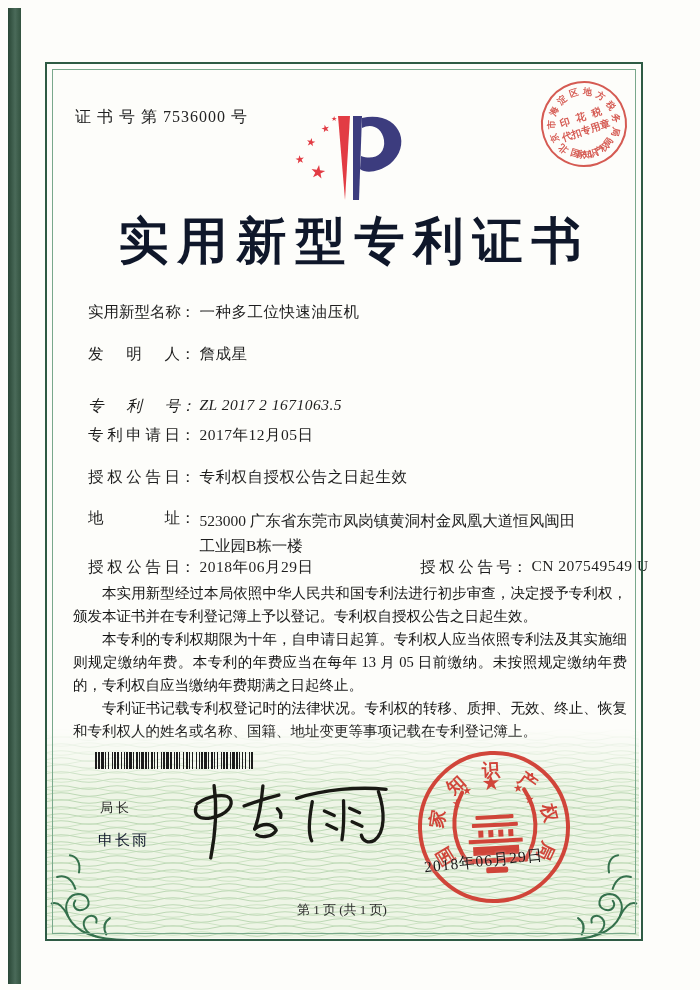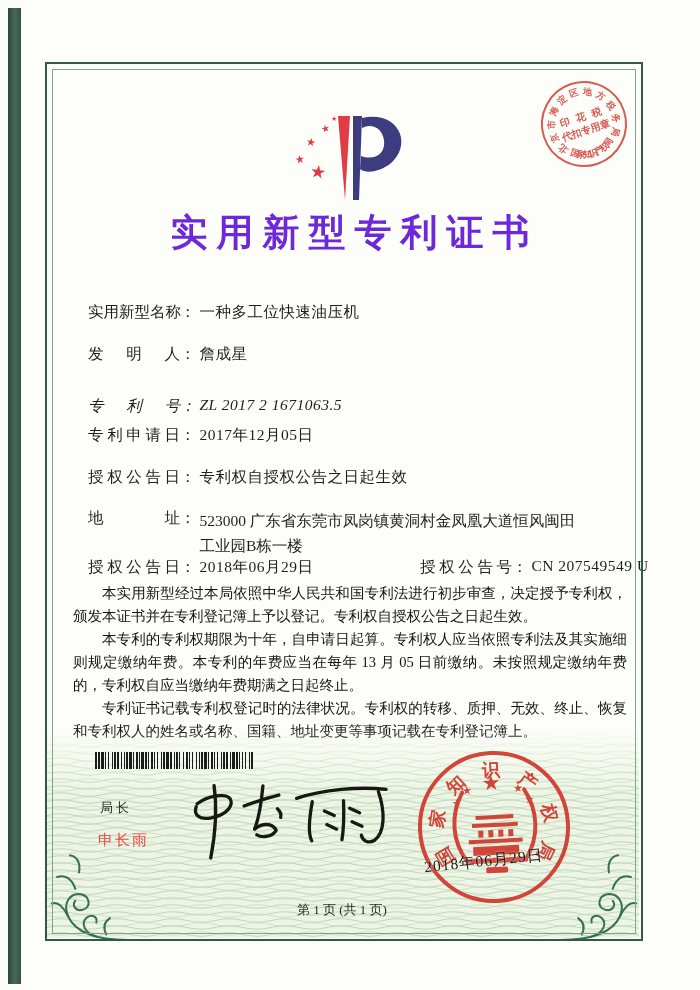--- a/index.html
+++ b/index.html
@@ -27,40 +27,40 @@
   .tax-stamp{position:absolute;left:541px;top:81px;width:86px;height:86px;border:2.5px solid #d0453c;
         border-radius:50%;box-sizing:border-box;transform:rotate(-18deg);opacity:.88;z-index:4;color:#d0453c;}
   .tax-center{position:absolute;left:0;width:100%;text-align:center;font-size:10px;font-weight:700;}
   .tax-l1{top:27px;letter-spacing:2px;}
   .tax-l2{top:41px;letter-spacing:0;}
   
   .arc-text{position:absolute;inset:0;}
   .arc-text span{position:absolute;left:50%;top:50%;line-height:1;}
   .tax-stamp .arc-text span{font-size:9px;font-weight:700;}
   
-  .title{position:absolute;left:0;top:208px;width:700px;text-align:center;font-size:37px;font-weight:600;
-        letter-spacing:9px;text-indent:9px;color:#6d28d9;}
+  .title{position:absolute;left:0;top:208px;width:700px;text-align:center;font-size:50px;font-weight:600;
+        letter-spacing:9px;text-indent:9px;color:#0f172a;}
   
   .frow{position:absolute;left:88px;font-size:15.5px;color:#1e1e1e;white-space:nowrap;}
   .flabel{display:inline-block;width:92px;text-align:justify;text-align-last:justify;vertical-align:top;}
   .fcolon{display:inline-block;vertical-align:top;}
   .fvalue{display:inline-block;vertical-align:top;letter-spacing:.5px;}
   .addr-lines{display:inline-block;vertical-align:top;white-space:normal;width:460px;line-height:25px;}
   .frow-right{position:absolute;left:332px;top:0;}
   
   .body-text{position:absolute;left:73px;top:582px;width:554px;font-size:14.5px;line-height:23px;color:#141414;}
   .body-text p{margin:0;text-indent:2em;text-align:justify;}
   
   .barcode{position:absolute;left:95px;top:752px;width:178px;height:17px;overflow:hidden;white-space:nowrap;z-index:2;}
   .barcode i{display:inline-block;height:100%;background:#1c1c1c;vertical-align:top;}
   
   .sig-title{position:absolute;left:100px;top:799px;font-size:13px;letter-spacing:3px;z-index:2;
         font-family:"Liberation Sans","DejaVu Sans",sans-serif;color:#262626;}
   .sig-name{position:absolute;left:98px;top:831px;font-size:15px;letter-spacing:2px;z-index:2;
-        font-family:"Liberation Sans","DejaVu Sans",sans-serif;color:#ef4444;}
+        font-family:"Liberation Sans","DejaVu Sans",sans-serif;color:#0f172a;}
   .autograph{position:absolute;left:188px;top:779px;z-index:2;transform:rotate(-2deg);}
   
   .office-seal{position:absolute;left:418px;top:751px;width:152px;height:152px;border:4px solid #cf372c;
         border-radius:50%;box-sizing:border-box;opacity:.92;transform:rotate(-3deg);z-index:4;color:#cf372c;}
   .office-seal .arc-text span{font-size:18px;font-weight:700;}
   .emblem{position:absolute;left:26px;top:22px;width:94px;height:100px;}
   .emblem-star{position:absolute;color:#cf372c;line-height:1;}
   .seal-date{position:absolute;left:424px;top:851px;font-size:15.5px;letter-spacing:1px;color:#171717;
         transform:rotate(-6deg);z-index:5;text-shadow:0 0 3px rgba(255,255,255,.75);}
   
@@ -105,20 +105,21 @@
       <path d="M22,70 C16,58 10,54 4,56"></path>
       <path d="M30,40 C26,28 18,24 10,27"></path>
       <path d="M34,22 C36,12 32,4 24,3"></path>
       <path d="M64,90 C60,82 62,76 68,72"></path>
     </g>
   </svg>
 
   <div class="frame-outer"></div>
   <div class="frame-inner"></div>
 
+  <div class="cert-no">证 书 号 第 7536000 号</div>
 
   <div class="logo">
     <svg width="126" height="94" viewBox="0 0 126 94">
       <polygon points="42,6 54,6 49,90" fill="#e23c44"></polygon>
       <polygon points="57,6 66,6 63,90 57,90" fill="#3c3c7e"></polygon>
       <path d="M66,8 C102,0 118,34 94,54 C83,62 70,64 64,59 L65,46 C78,51 90,44 88,30 C86,17 75,13 66,18 Z" fill="#3c3c7e"></path>
     </svg>
   </div>
   <span class="logo-star" style="left:331px;top:116px;font-size:7px;">★</span>
   <span class="logo-star" style="left:321px;top:124px;font-size:10px;transform:rotate(-12deg);">★</span>

